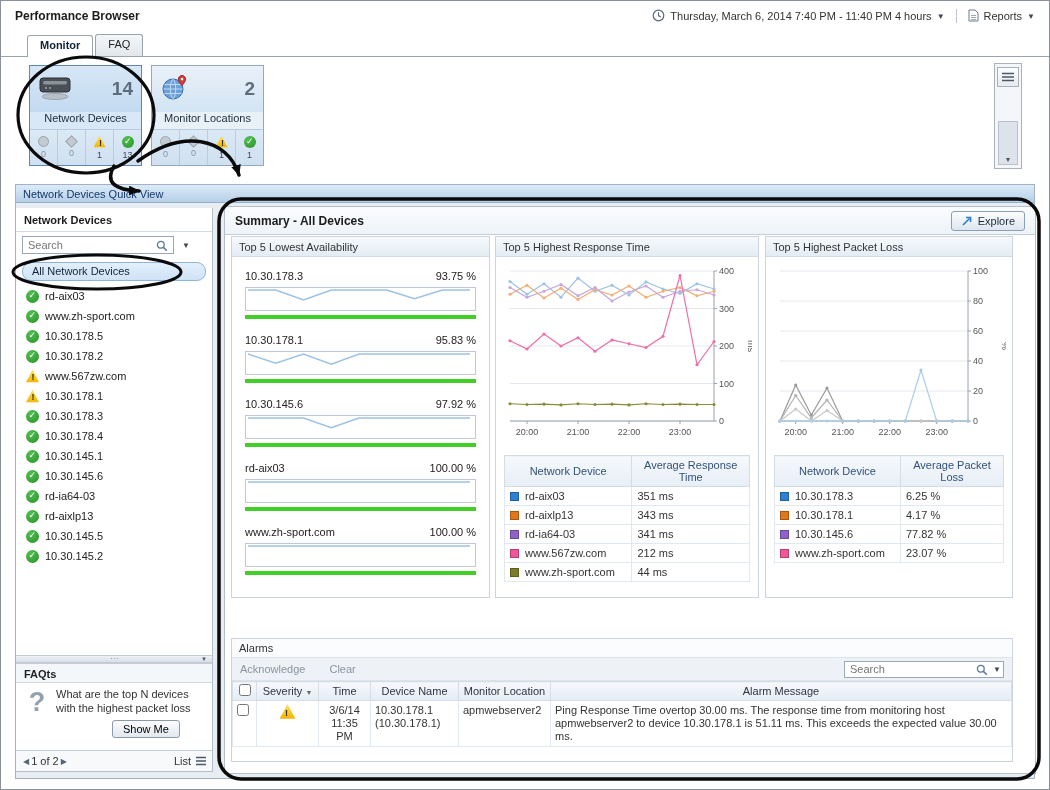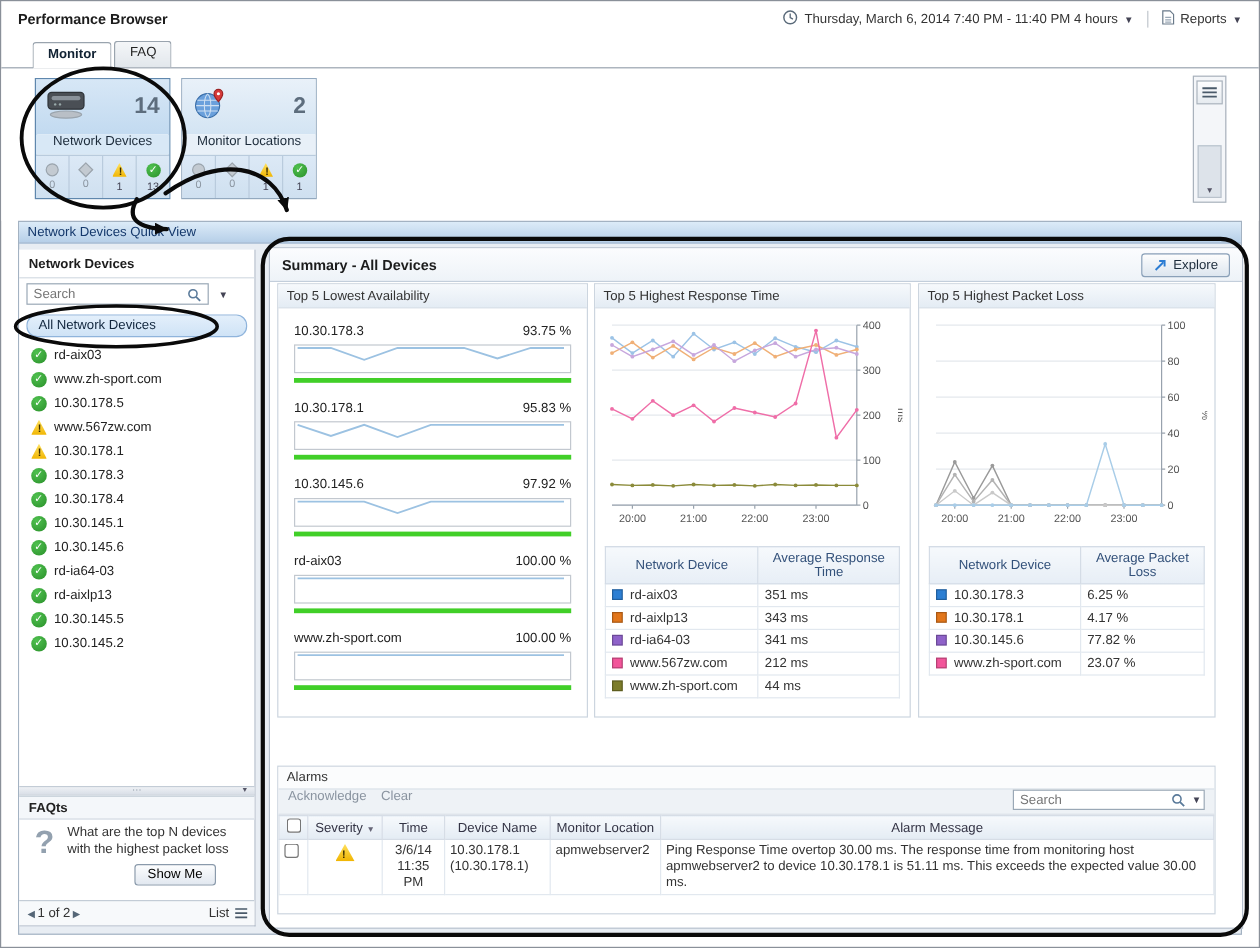--- a/index.html
+++ b/index.html
@@ -94,21 +94,21 @@
   .chart { height:186px; margin:4px 6px 0; }
 
   table.dtab { width:calc(100% - 16px); margin:8px 8px 0; border-collapse:collapse; }
   table.dtab th { background:linear-gradient(#f6f9fc,#e7eef6); color:#33517a; font-weight:normal; border:1px solid #d4dce6; padding:3px 4px; text-align:center; }
   table.dtab td { border:1px solid #e2e8ef; padding:3px 5px; color:#333; }
   .sw { display:inline-block; width:9px; height:9px; margin-right:6px; vertical-align:-1px; border:1px solid rgba(0,0,0,.25); }
 
   
   .alarms { position:absolute; left:6px; top:431px; width:782px; height:124px; border:1px solid #ccd5df; background:#fff; overflow:hidden; }
   .al-title { height:18px; line-height:18px; padding:0 7px; color:#333; background:#fbfcfd; }
-  .al-tools { height:22px; display:flex; align-items:flex-start; gap:12px; padding:0 8px; background:#eef2f6; border-top:1px solid #dde3ea; border-bottom:1px solid #dde3ea; }
+  .al-tools { height:22px; display:flex; align-items:center; gap:24px; padding:11px 8px; background:#eef2f6; border-top:1px solid #dde3ea; border-bottom:1px solid #dde3ea; }
   .al-btn { color:#8a94a0; cursor:pointer; }
   .al-search { margin-left:auto; position:relative; }
   .al-search input { width:160px; height:17px; border:1px solid #9aa8b6; padding:0 20px 0 5px; font-size:11px; font-family:inherit; }
   .al-search .mag { position:absolute; right:16px; top:3px; cursor:pointer; }
   .al-search .caret { position:absolute; right:3px; top:4px; cursor:pointer; }
   table.altab { width:100%; border-collapse:collapse; }
   table.altab th { background:linear-gradient(#f6f9fc,#e4ecf4); border:1px solid #d6dde6; font-weight:normal; color:#334; padding:2px 3px; }
   table.altab td { border:1px solid #e2e8ef; padding:3px 4px; vertical-align:top; color:#333; line-height:13px; }
   .cb { width:12px; height:12px; }
   .sortcar { font-size:7px; color:#667; }
@@ -245,20 +245,24 @@
             <span class="st st-normal"></span>
             <span>rd-aix03</span>
           </div>
         <div class="drow">
             <span class="st st-normal"></span>
             <span>www.zh-sport.com</span>
           </div>
         <div class="drow">
             <span class="st st-normal"></span>
             <span>10.30.178.5</span>
+          </div>
+        <div class="drow">
+            <span class="st st-normal"></span>
+            <span>10.30.178.2</span>
           </div>
         <div class="drow">
             <span class="st st-warning"></span>
             <span>www.567zw.com</span>
           </div>
         <div class="drow">
             <span class="st st-warning"></span>
             <span>10.30.178.1</span>
           </div>
         <div class="drow">

